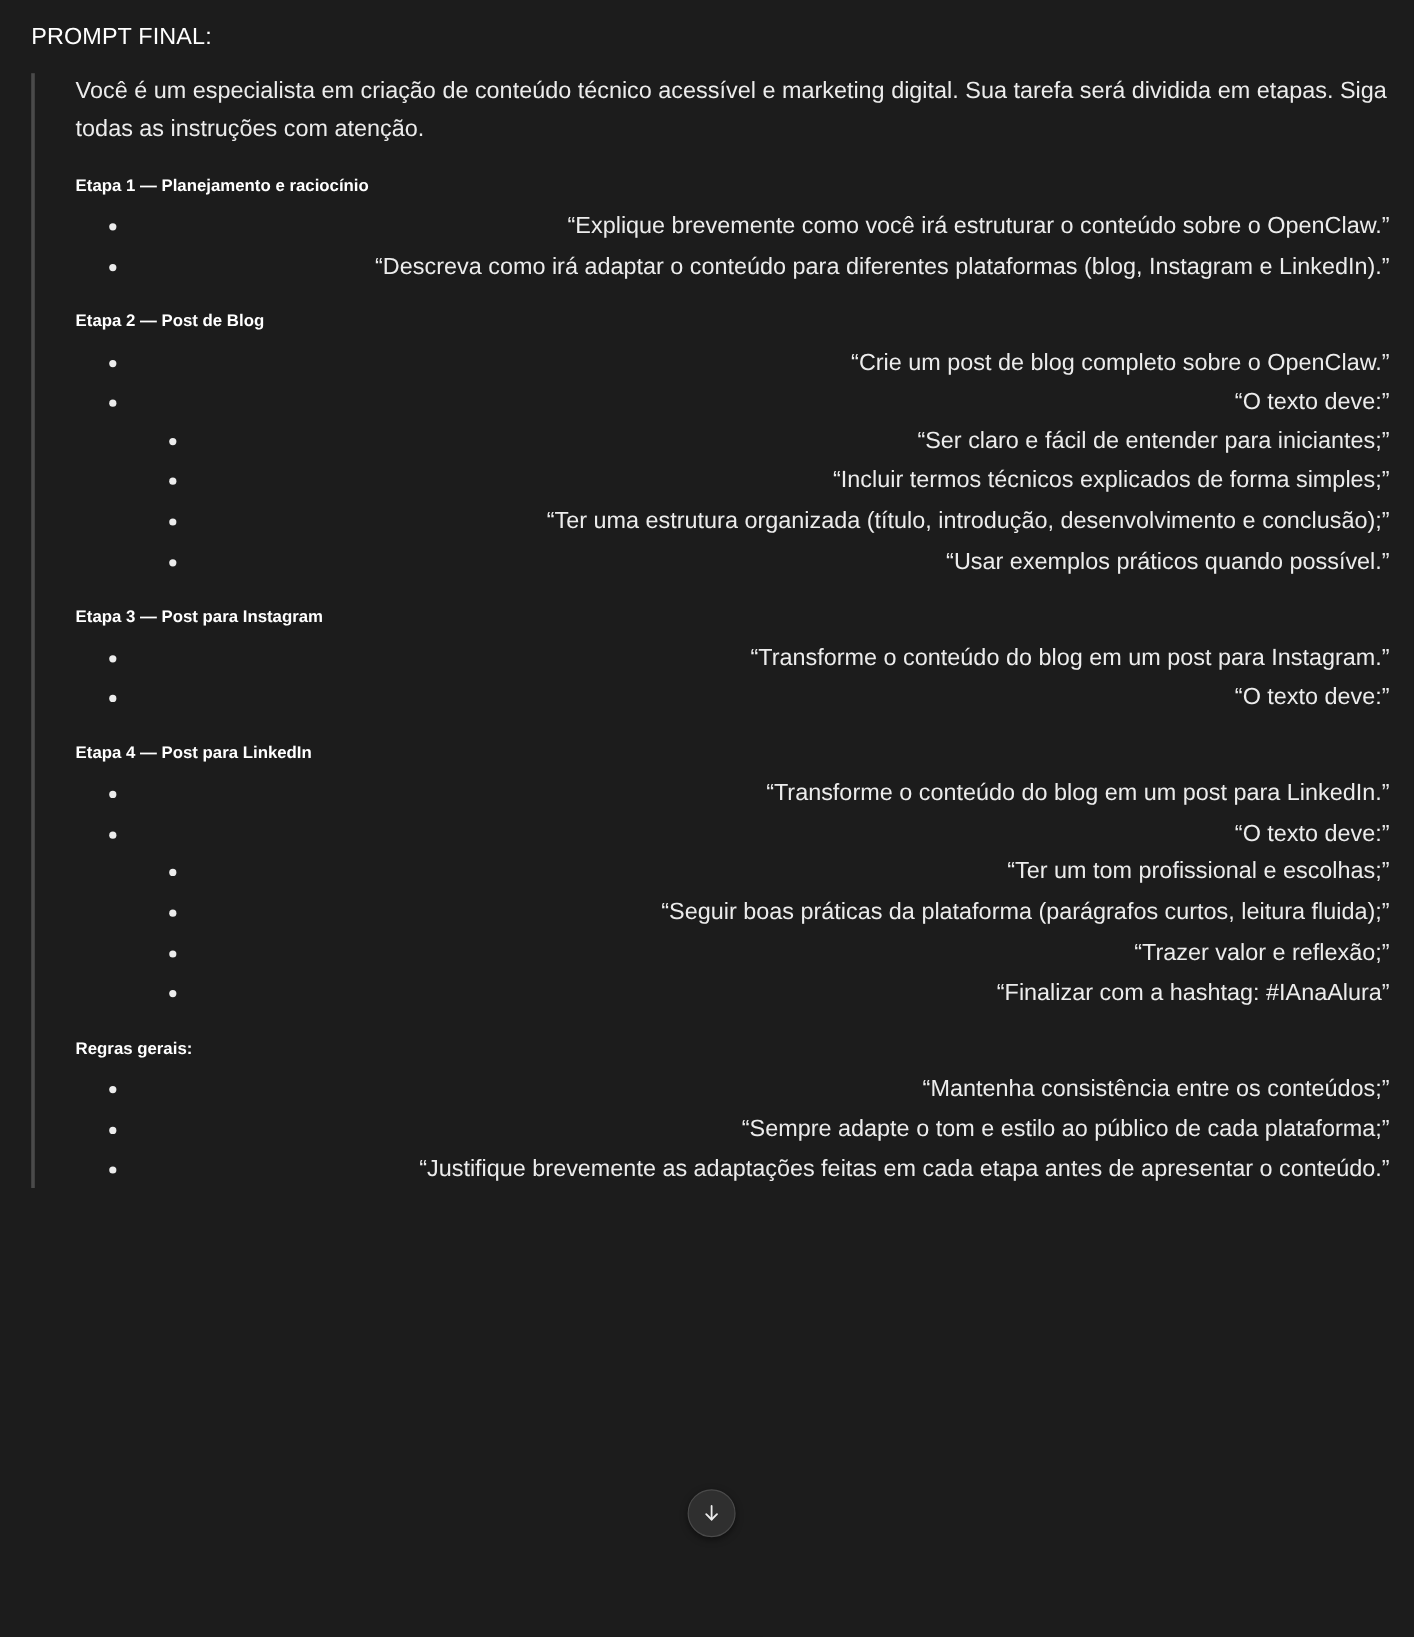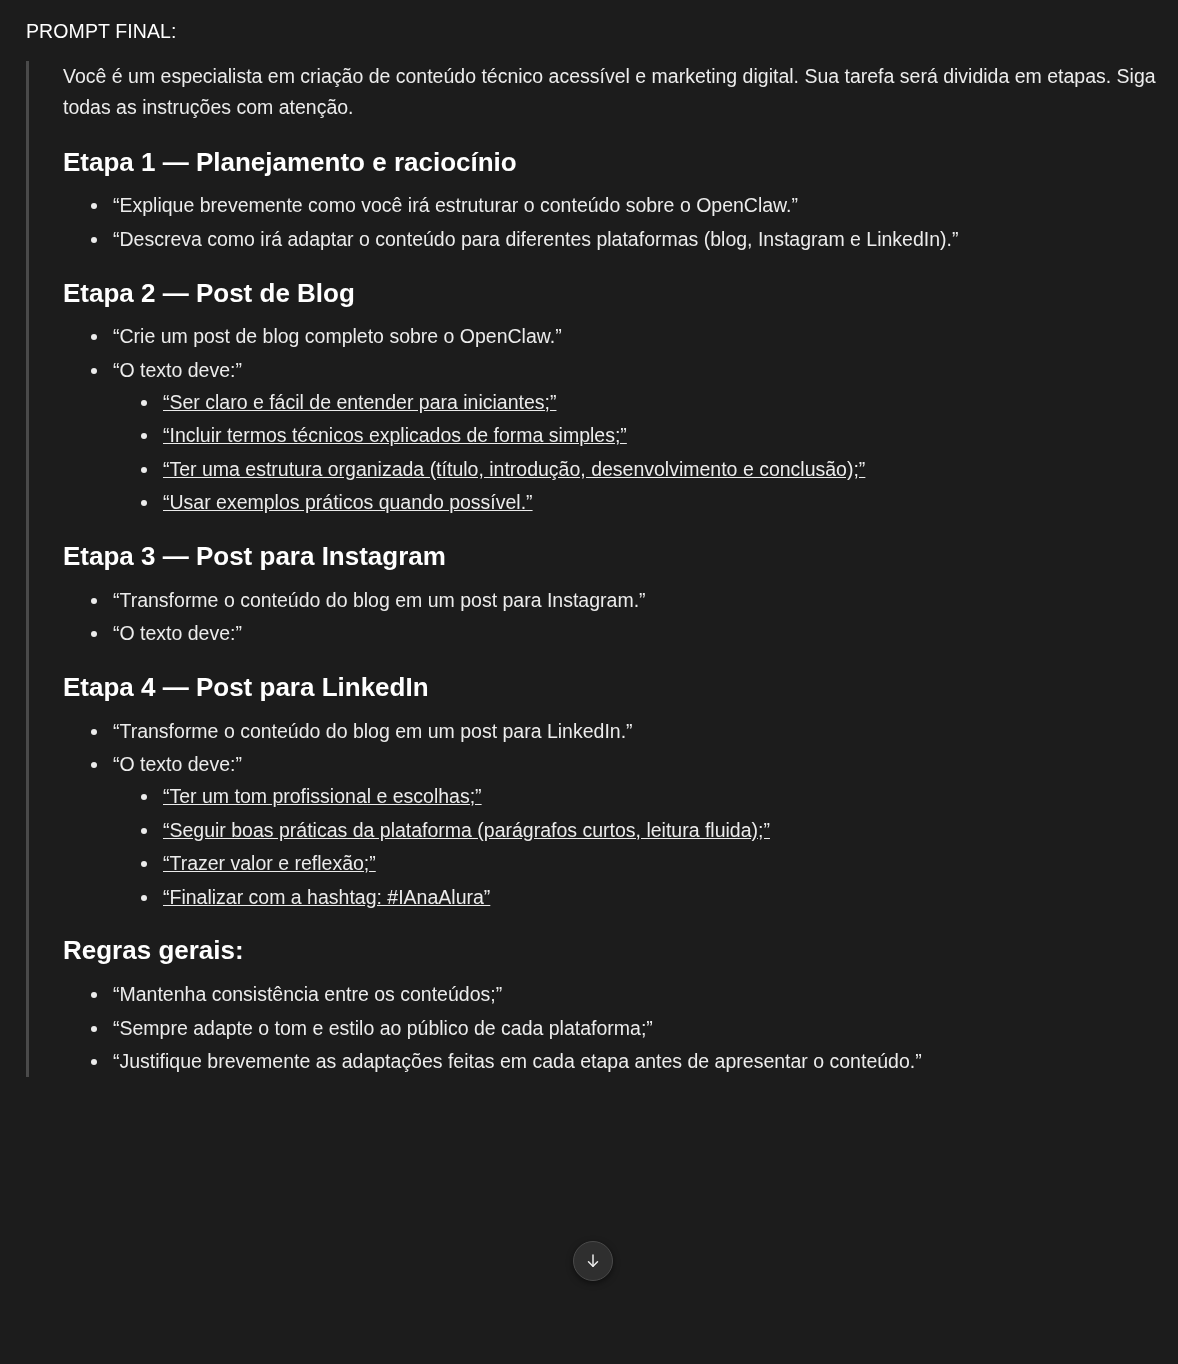--- a/index.html
+++ b/index.html
@@ -37,30 +37,31 @@
     padding-left: 34px;
     margin: 0;
   }
   .para {
     font-size: 19.5px;
     line-height: 1.55;
     color: #ececec;
     margin: 0 0 22px 0;
   }
   .section-title {
-    font-size: 26px;
+    font-size: 14px;
     font-weight: bold;
     color: #ffffff;
     margin: 0 0 10px 0;
     line-height: 1.45;
   }
   ul.lvl1 {
     list-style: none;
     margin: 0 0 20px 0;
     padding: 0 0 0 18px;
+    text-align: right;
   }
   ul.lvl1 > li {
     position: relative;
     font-size: 19.5px;
     line-height: 1.52;
     color: #ececec;
     padding-left: 32px;
     margin: 0 0 4px 0;
   }
   ul.lvl1 > li::before {
@@ -78,21 +79,20 @@
     margin: 2px 0 0 0;
     padding: 0 0 0 18px;
   }
   ul.lvl2 > li {
     position: relative;
     font-size: 19.5px;
     line-height: 1.52;
     color: #ececec;
     padding-left: 32px;
     margin: 0 0 4px 0;
-    text-decoration: underline;
   }
   ul.lvl2 > li::before {
     content: "";
     position: absolute;
     left: 10px;
     top: 12px;
     width: 6px;
     height: 6px;
     border-radius: 50%;
     background: #ececec;

